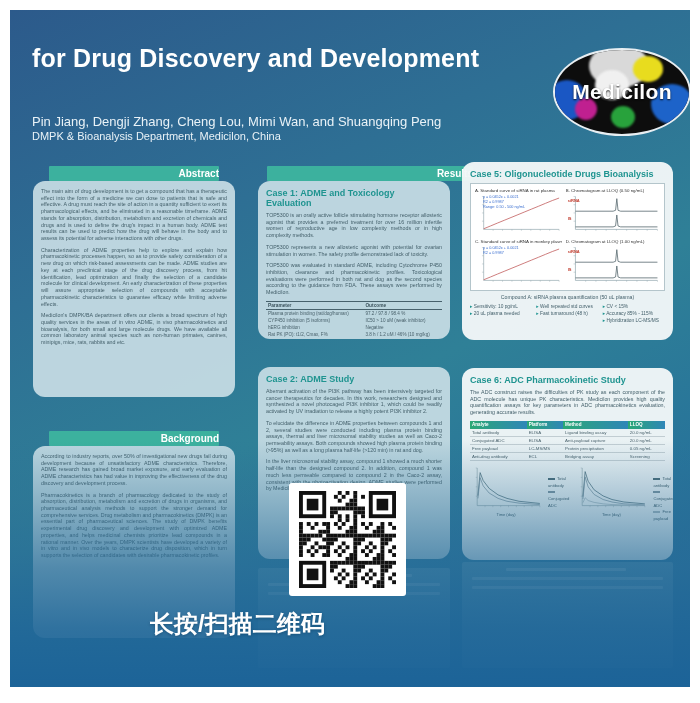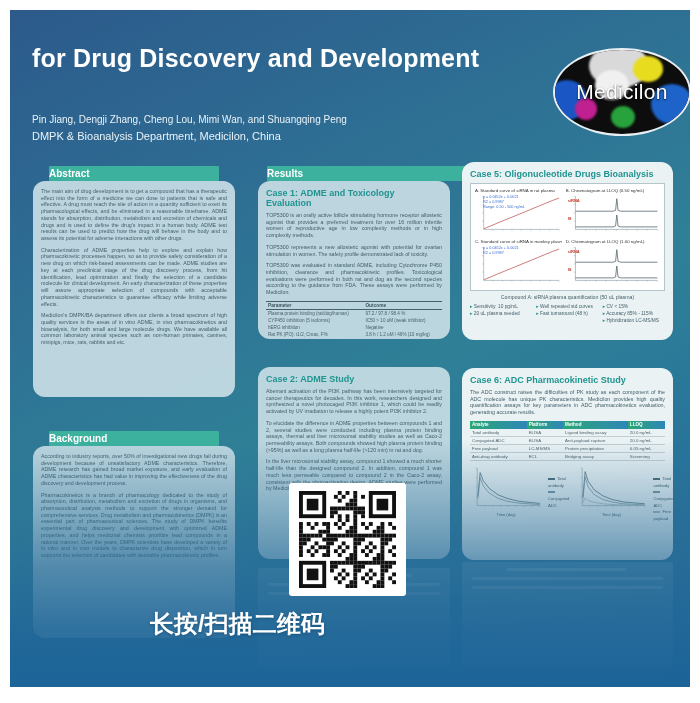--- a/index.html
+++ b/index.html
@@ -1,37 +1,37 @@
 <!DOCTYPE html>
 <html><head>
 <meta charset="utf-8">
 <style>
   html,body{margin:0;padding:0;width:700px;height:703px;overflow:hidden;background:#ffffff;
             font-family:"Liberation Sans",sans-serif;}
   .poster{position:absolute;left:10px;top:10px;width:680px;height:677px;overflow:hidden;
           background:linear-gradient(155deg,#2c5a8b 0%,#2e6f94 30%,#2f8097 55%,#27739a 78%,#1e6396 100%);}
   
   .title{position:absolute;left:22px;top:32px;font-size:25px;line-height:1.3;font-weight:bold;color:#ffffff;letter-spacing:.2px;}
-  .authors{position:absolute;left:22px;top:104px;font-size:10px;color:#e9f2f7;}
+  .authors{position:absolute;left:22px;top:104px;font-size:13px;color:#e9f2f7;}
   .affiliation{position:absolute;left:22px;top:120px;font-size:11px;color:#e9f2f7;}
   .logo{position:absolute;left:543px;top:38px;width:134px;height:84px;border-radius:50%;
         border:2px solid #e8eef2;overflow:hidden;background:#0d0d0d;}
   .blob{position:absolute;border-radius:50%;filter:blur(1px);}
   .b1{left:34px;top:-6px;width:60px;height:44px;background:#d9d9d9;}
   .b2{left:78px;top:6px;width:30px;height:26px;background:#e8dc1e;}
   .b3{left:-8px;top:30px;width:40px;height:40px;background:#1a57c4;}
   .b4{left:96px;top:34px;width:42px;height:40px;background:#1d63c9;}
   .b5{left:20px;top:48px;width:22px;height:22px;background:#c02090;}
   .b6{left:56px;top:56px;width:24px;height:22px;background:#28a23c;}
   .b7{left:40px;top:20px;width:34px;height:30px;background:#f0f0f0;}
   .logo-text{position:absolute;left:0;right:0;top:0;bottom:0;display:flex;align-items:center;justify-content:center;
-             font-size:21px;font-weight:normal;color:#ffffff;text-shadow:0 1px 2px rgba(0,0,0,.85);letter-spacing:.3px;}
+             font-size:21px;font-weight:bold;color:#ffffff;text-shadow:0 1px 2px rgba(0,0,0,.85);letter-spacing:.3px;}
   
   .bar{position:absolute;height:15px;background:#3cb19e;color:#ffffff;font-weight:bold;font-size:10px;
-       text-align:left;line-height:15px;border-radius:1px;}
+       text-align:right;line-height:15px;border-radius:1px;}
   .panel{position:absolute;background:rgba(201,221,229,.92);border-radius:12px;overflow:hidden;padding:7px 8px;box-sizing:border-box;}
   .panel p{margin:0 0 5px 0;font-size:5.3px;line-height:1.27;text-align:justify;color:#44606b;}
   .case-h{font-size:9px;font-weight:bold;color:#1f9490;margin:0 0 4px 0;}
   .white-panel{background:rgba(243,247,248,.96);}
   
   .t1{width:100%;border-collapse:collapse;margin-top:3px;border-top:1.2px solid #46606b;border-bottom:1.2px solid #46606b;}
   .t1 th{font-size:4.8px;color:#3c545e;text-align:left;border-bottom:.6px solid #46606b;padding:1px 2px;}
   .t1 td{font-size:4.6px;color:#4a626c;padding:1px 2px;}
   
   .fig{background:#ffffff;border:.7px solid #b4c5cb;margin:2px 0 3px 0;padding:2px;}

